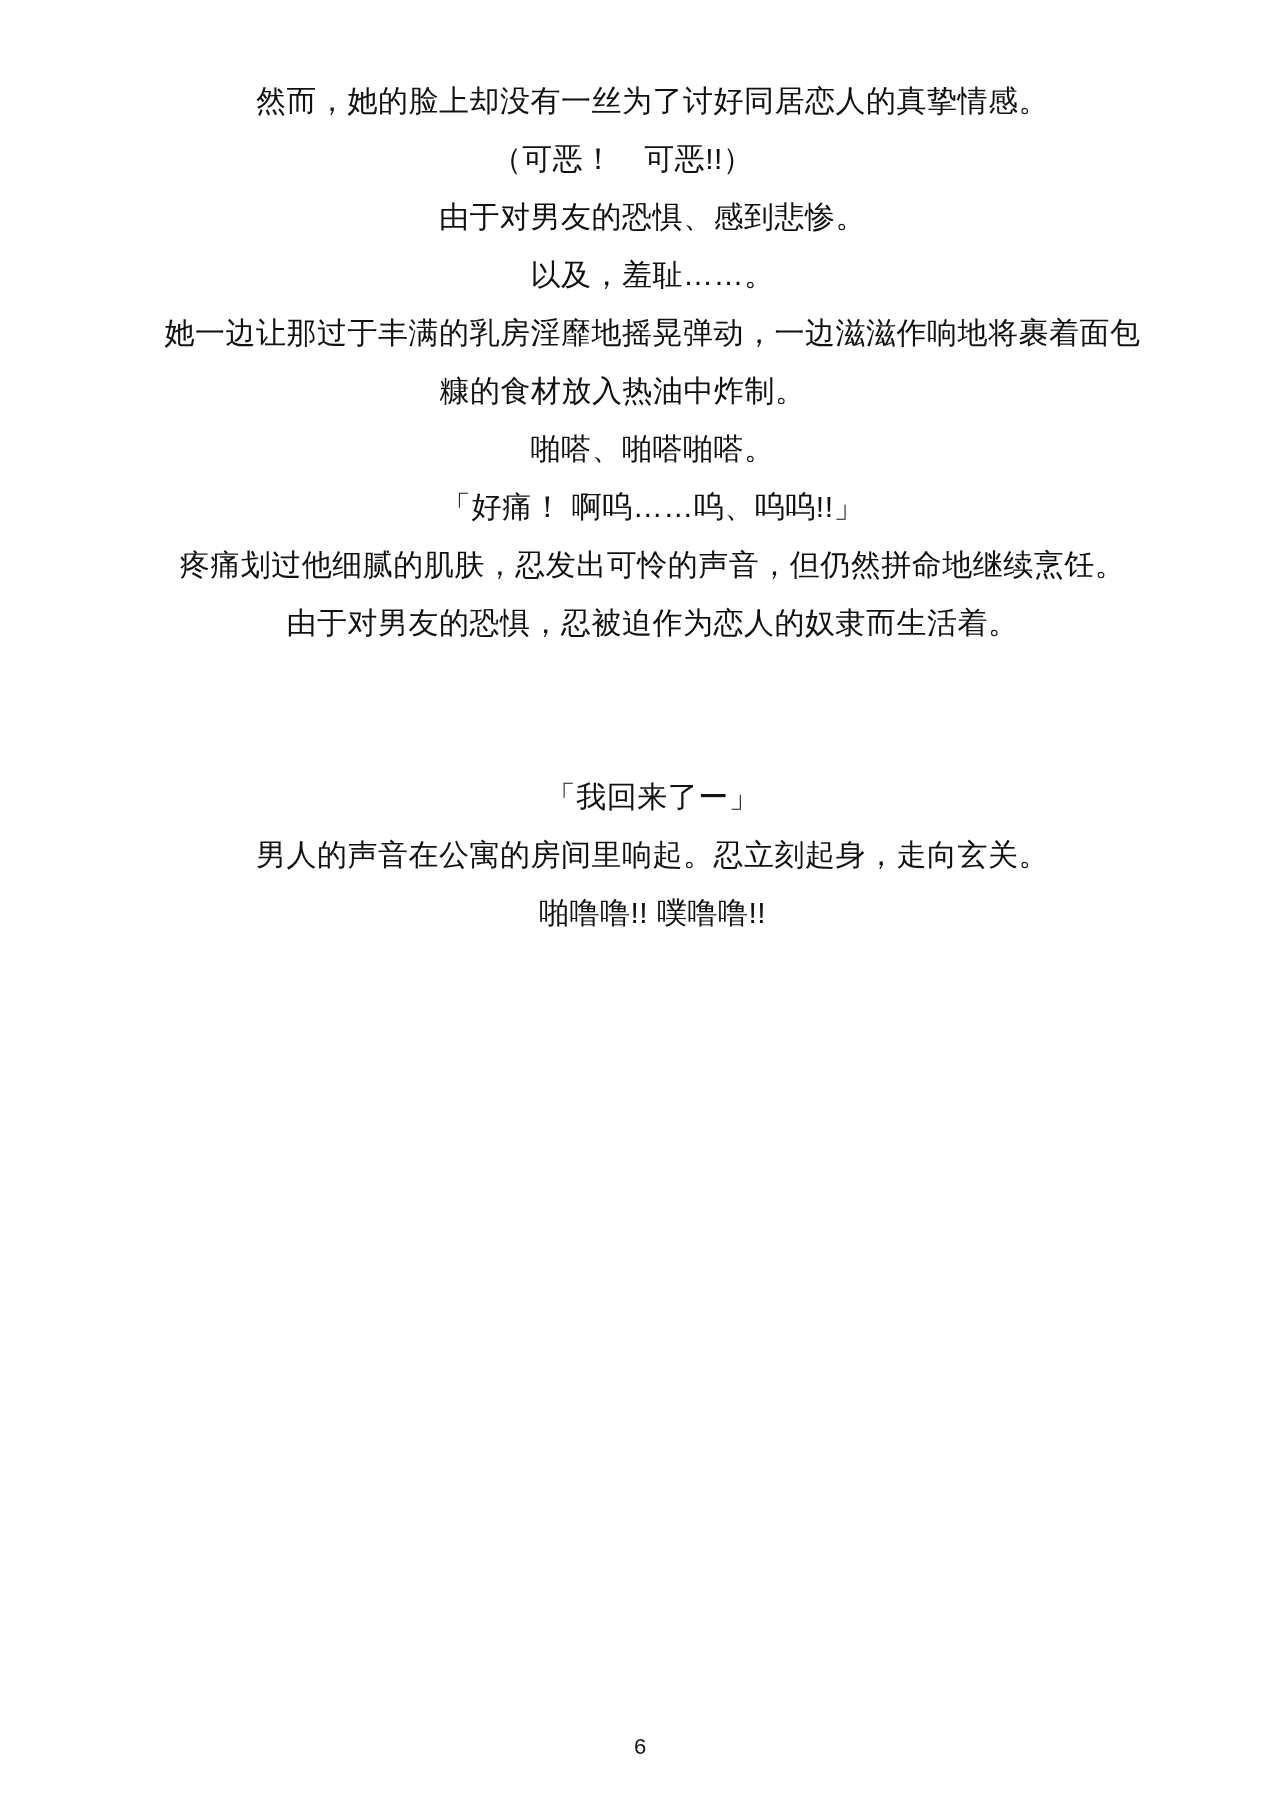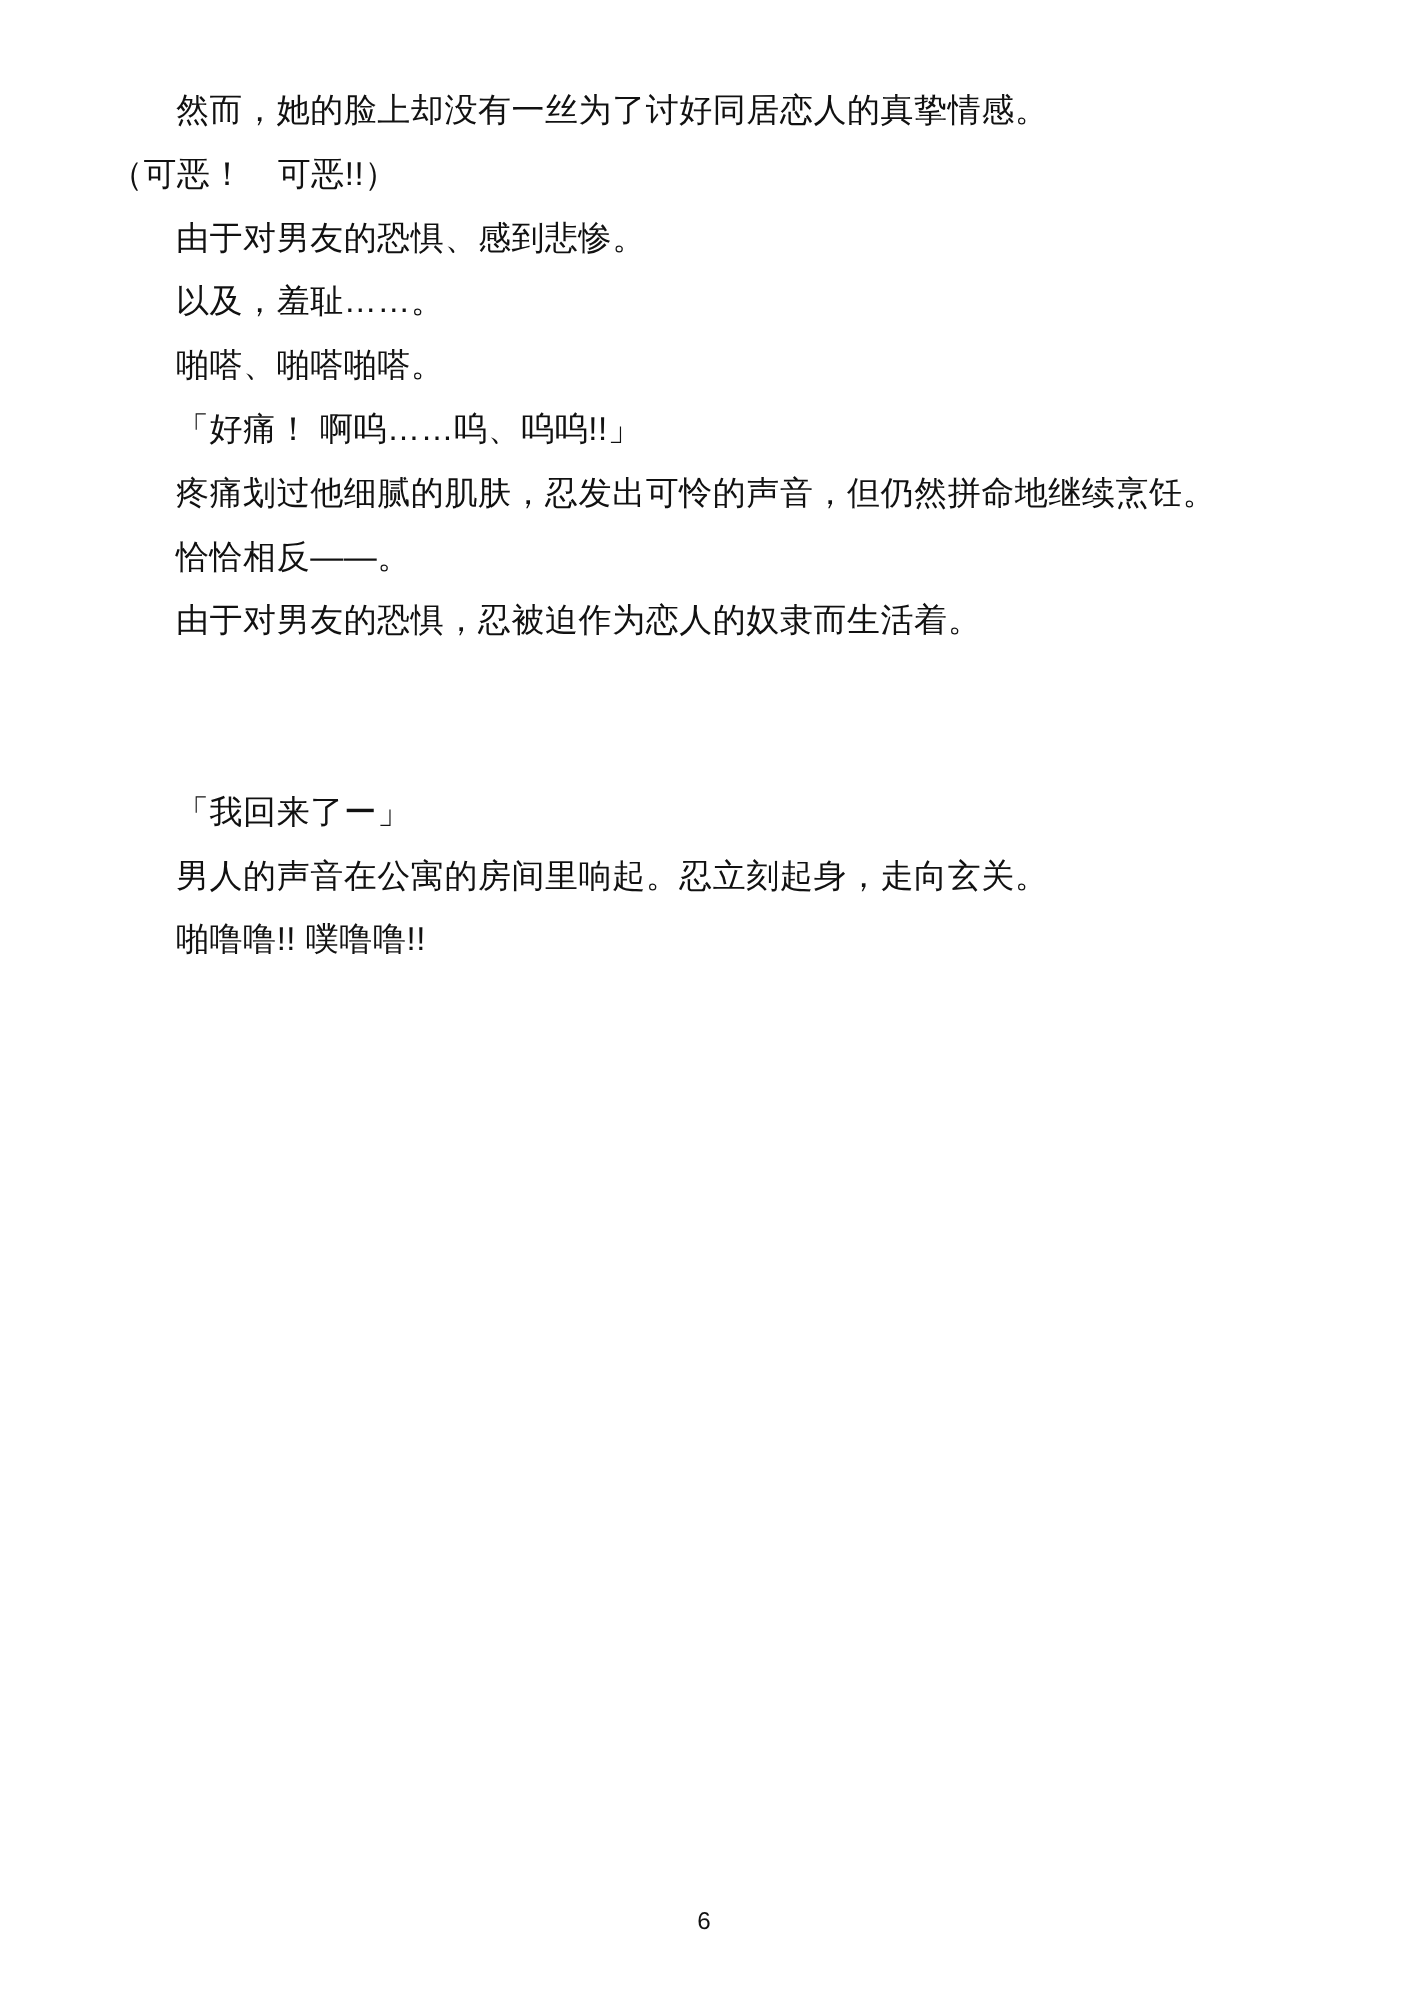--- a/index.html
+++ b/index.html
@@ -14,21 +14,21 @@
   }
   .content {
     position: absolute;
     top: 72px;
     left: 100px;
     width: 1045px;
     font-size: 30px;
     line-height: 58px;
     font-weight: 500;
     letter-spacing: 0.5px;
-    text-align: left;
+    text-align: center;
     word-break: break-all;
   }
   .content p {
     margin: 0;
     text-indent: 2em;
     min-height: 58px;
   }
   .content p.no-indent { text-indent: 0; }
   .content p.blank { min-height: 58px; }
   .page-number {
@@ -44,24 +44,24 @@
 </style>
 </head>
 <body>
 
 <div class="page">
   <div class="content" id="paragraphs-container">
       <p>然而，她的脸上却没有一丝为了讨好同居恋人的真挚情感。</p>
       <p class="no-indent">（可恶！　可恶!!）</p>
       <p>由于对男友的恐惧、感到悲惨。</p>
       <p>以及，羞耻……。</p>
+      <p>她一边让那过于丰满的乳房淫靡地摇晃弹动，一边滋滋作响地将裹着面包糠的食材放入热油中炸制。</p>
       <p>啪嗒、啪嗒啪嗒。</p>
       <p>「好痛！ 啊呜……呜、呜呜!!」</p>
       <p>疼痛划过他细腻的肌肤，忍发出可怜的声音，但仍然拼命地继续烹饪。</p>
-      <p>恰恰相反——。</p>
       <p>由于对男友的恐惧，忍被迫作为恋人的奴隶而生活着。</p>
       <p class="blank"></p>
       <p class="blank"></p>
       <p>「我回来了ー」</p>
       <p>男人的声音在公寓的房间里响起。忍立刻起身，走向玄关。</p>
       <p>啪噜噜!! 噗噜噜!!</p>
     </div>
   <div class="page-number">6</div>
 </div>
 

